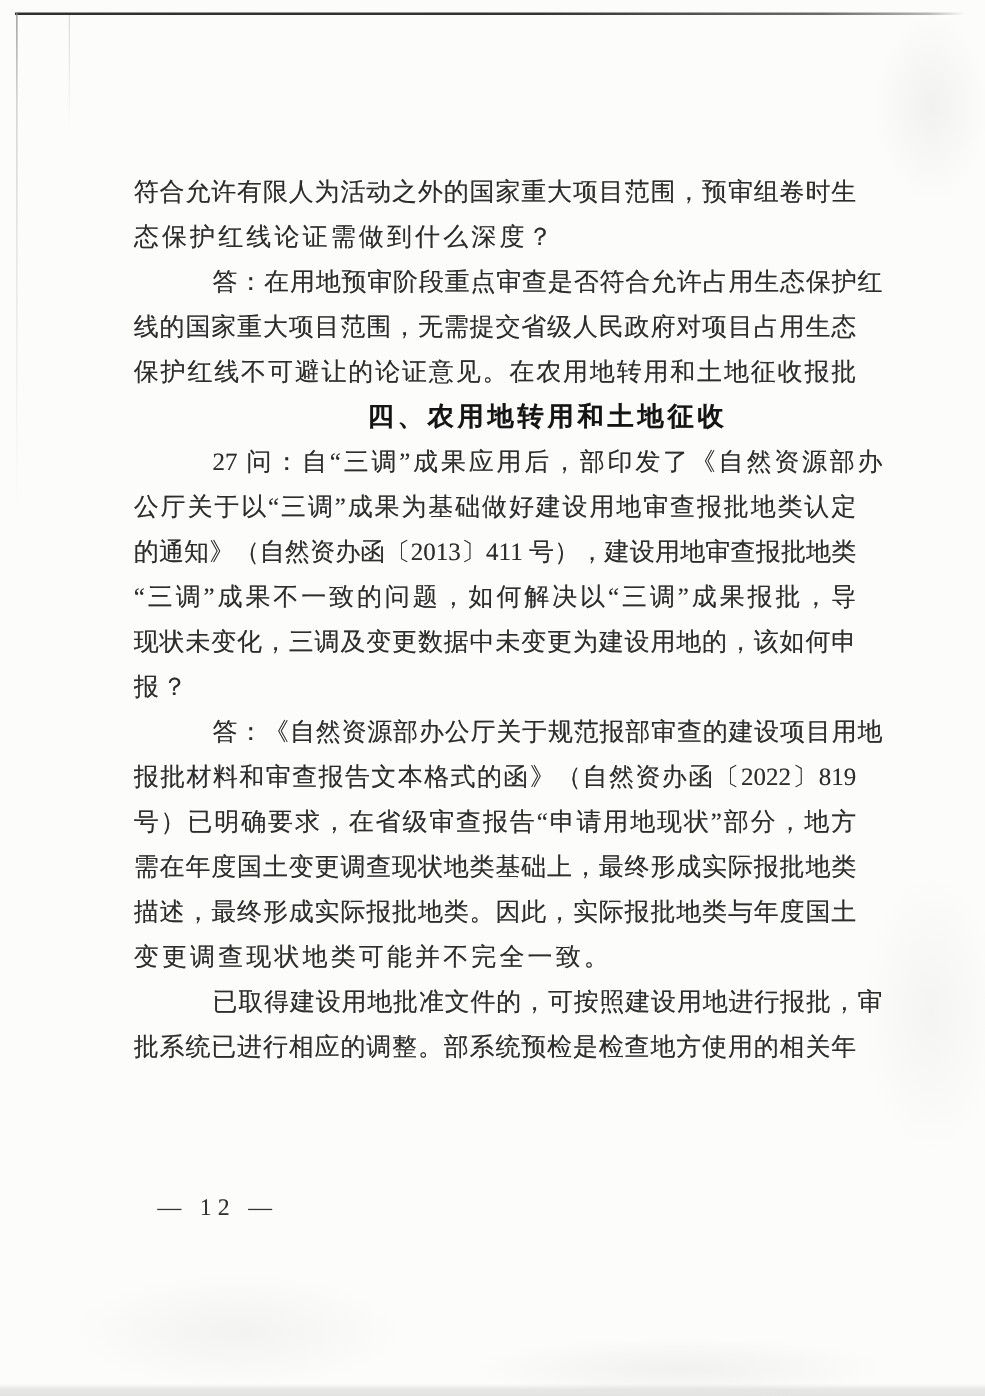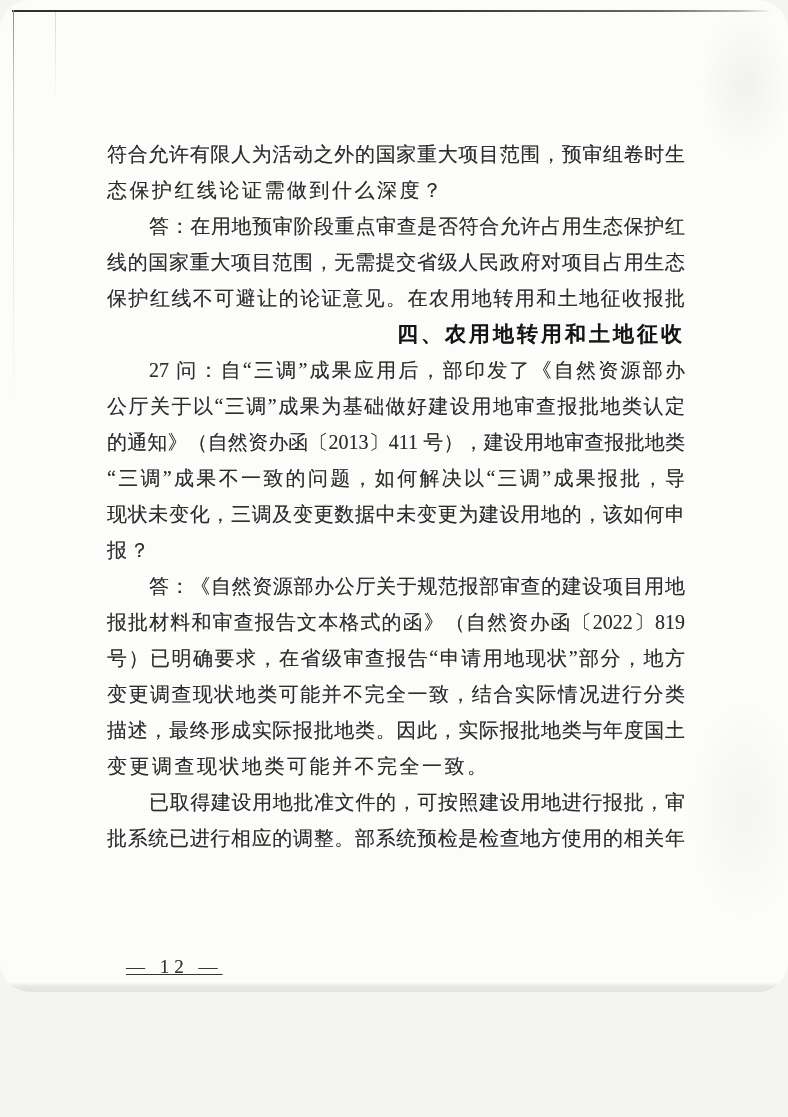--- a/index.html
+++ b/index.html
@@ -1,23 +1,22 @@
 <!DOCTYPE html>
 <html><head>
 <meta charset="utf-8">
 <style>
   html, body { margin: 0; padding: 0; background: #f4f4f2; }
   .page {
     position: relative;
     width: 788px;
-    height: 992px;
+    height: 1117px;
     background: #fcfcfb;
     overflow: hidden;
     font-family: "Liberation Serif", serif;
-    border-radius: 30px;
   }
   
   .top-line {
     position: absolute;
     left: 12px; top: 10px;
     width: 760px; height: 2px;
     background: linear-gradient(to right, #2f2f2f 0%, #343434 55%, #6a6a6a 85%, #b5b5b5 96%, rgba(200,200,200,0) 100%);
   }
   .left-line {
     position: absolute;
@@ -58,37 +57,36 @@
     overflow: hidden;
     letter-spacing: 2.5px;
     white-space: normal;
   }
   .line.justify {
     text-align: justify;
     text-align-last: justify;
     text-justify: inter-character;
     letter-spacing: 0;
   }
-  .line.indent { margin-left: 42px; width: 536px; }
+  .line.indent { margin-left: 63px; width: 536px; }
   .line.heading {
     font-family: "Liberation Sans", sans-serif;
     font-weight: bold;
     font-size: 21px;
     color: #151515;
     letter-spacing: 3px;
-    text-align: right;
+    text-align: center;
   }
   .page-number {
     position: absolute;
     left: 126px; top: 956px;
     font-size: 19px;
     color: #333;
     letter-spacing: 5px;
     text-shadow: 0 0 0.5px rgba(70,70,70,0.5);
-    text-decoration: underline;
   }
 </style>
 </head>
 <body>
 
 <div class="page">
 
   <div class="top-line"></div>
   <div class="left-line"></div>
   <div class="left-line2"></div>
@@ -106,21 +104,21 @@
     <div class="line heading indent">四、农用地转用和土地征收</div>
     <div class="line justify indent">27 问：自“三调”成果应用后，部印发了《自然资源部办</div>
     <div class="line justify">公厅关于以“三调”成果为基础做好建设用地审查报批地类认定</div>
     <div class="line justify">的通知》（自然资办函〔2013〕411 号），建设用地审查报批地类</div>
     <div class="line justify">“三调”成果不一致的问题，如何解决以“三调”成果报批，导</div>
     <div class="line justify">现状未变化，三调及变更数据中未变更为建设用地的，该如何申</div>
     <div class="line">报？</div>
     <div class="line justify indent">答：《自然资源部办公厅关于规范报部审查的建设项目用地</div>
     <div class="line justify">报批材料和审查报告文本格式的函》（自然资办函〔2022〕819</div>
     <div class="line justify">号）已明确要求，在省级审查报告“申请用地现状”部分，地方</div>
-    <div class="line justify">变更调查现状地类可能并不完全一致，结合实际情况进行分类</div>
+    <div class="line justify">需在年度国土变更调查现状地类基础上，最终形成实际报批地类</div>
     <div class="line justify">描述，最终形成实际报批地类。因此，实际报批地类与年度国土</div>
     <div class="line">变更调查现状地类可能并不完全一致。</div>
     <div class="line justify indent">已取得建设用地批准文件的，可按照建设用地进行报批，审</div>
     <div class="line justify">批系统已进行相应的调整。部系统预检是检查地方使用的相关年</div>
   </div>
 
   <div class="page-number">— 12 —</div>
 
   <div class="bottom-strip"></div>
 </div>

